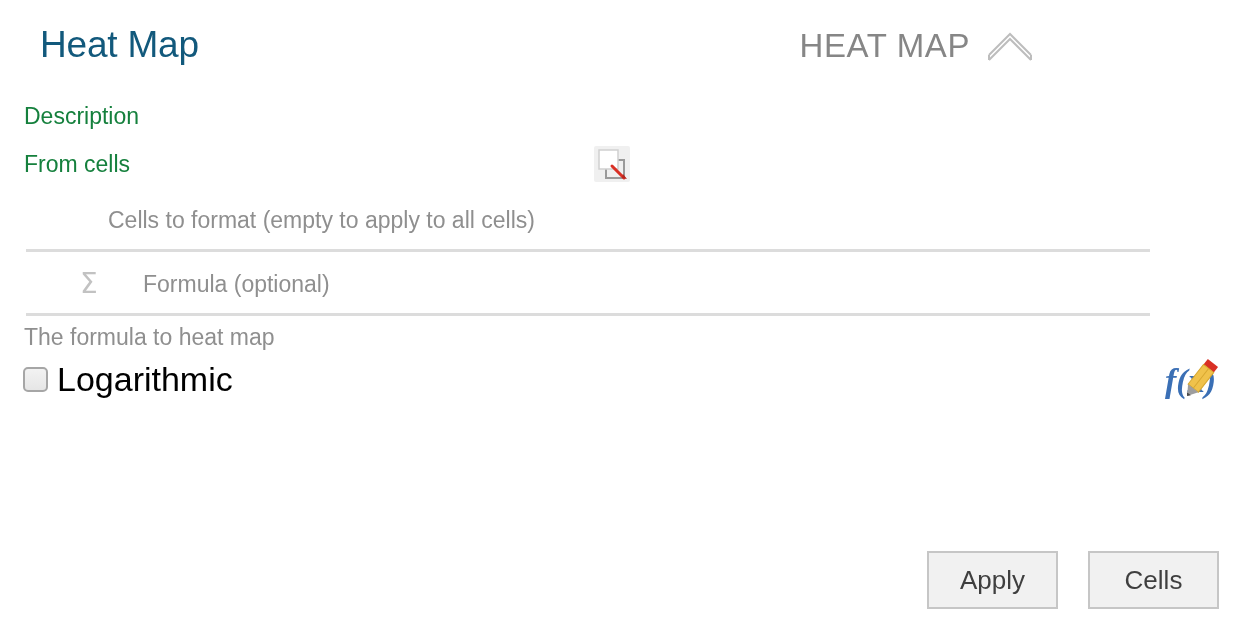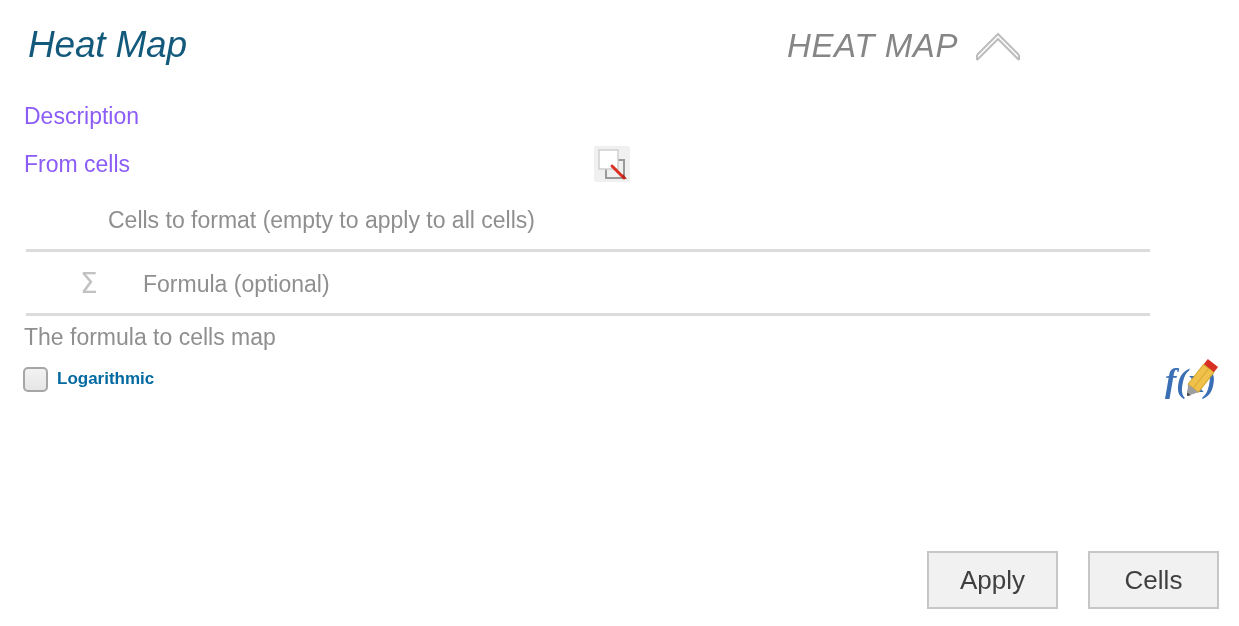--- a/index.html
+++ b/index.html
@@ -12,25 +12,24 @@
     height: 626px;
     font-family: "Liberation Sans", "DejaVu Sans", sans-serif;
     color: #6d6d6d;
     overflow: hidden;
     position: relative;
   }
 
   
   .panel-header {
     position: absolute;
-    left: 4px;
+    left: 16px;
     top: 0;
     width: 1036px;
     height: 92px;
-    font-style: italic;
   }
   .panel-title {
     position: absolute;
     left: 24px;
     top: 22px;
     font-size: 37px;
     font-weight: 400;
     color: #12597c;
     letter-spacing: -0.2px;
     line-height: 46px;
@@ -68,21 +67,21 @@
   .row {
     position: relative;
     height: 48px;
   }
   .row-label {
     position: absolute;
     left: 24px;
     top: 50%;
     transform: translateY(-50%);
     font-size: 23px;
-    color: #8b5cf6;
+    color: #15803d;
     white-space: nowrap;
     line-height: 30px;
     text-align: right;
   }
   .row-control {
     position: absolute;
     left: 592px;
     top: 50%;
     transform: translateY(-50%);
   }
@@ -169,26 +168,25 @@
     border: 2px solid #a6a6a6;
     border-radius: 5px;
     background: linear-gradient(180deg,#f2f2f2 0%,#e6e6e6 100%);
     box-sizing: border-box;
     cursor: pointer;
   }
   .check-label {
     position: absolute;
     left: 57px;
     top: 4px;
-    font-size: 17px;
-    color: #0369a1;
+    font-size: 34px;
+    color: #000000;
     line-height: 34px;
     white-space: nowrap;
     cursor: default;
-    font-weight: bold;
   }
   .fx-button {
     position: absolute;
     right: 18px;
     top: -4px;
     width: 56px;
     height: 52px;
     border: none;
     background: transparent;
     padding: 0;
@@ -265,21 +263,21 @@
     <div class="field-underline"></div>
   </div>
 
   <div class="field-row">
     <span class="field-prefix-icon">Σ</span>
     <input class="field-input formula" type="text" placeholder="Formula (optional)" style="">
     <div class="field-underline"></div>
   </div>
 
   <div class="helper-text">
-    <span>The formula to cells map</span>
+    <span>The formula to heat map</span>
   </div>
 
   <div class="check-row">
     <span class="checkbox-box"></span>
     <span class="check-label">Logarithmic</span>
     <button class="fx-button">
       <svg viewBox="0 0 56 52" width="56" height="52" aria-hidden="true">
         <text x="0" y="38" font-family="Liberation Serif, DejaVu Serif, serif" font-size="34" font-style="italic" font-weight="bold" fill="#3a6fb5">f(x)</text>
         <g transform="rotate(38 34 26)">
           <rect x="28" y="4" width="13" height="7" fill="#d93025"></rect>

